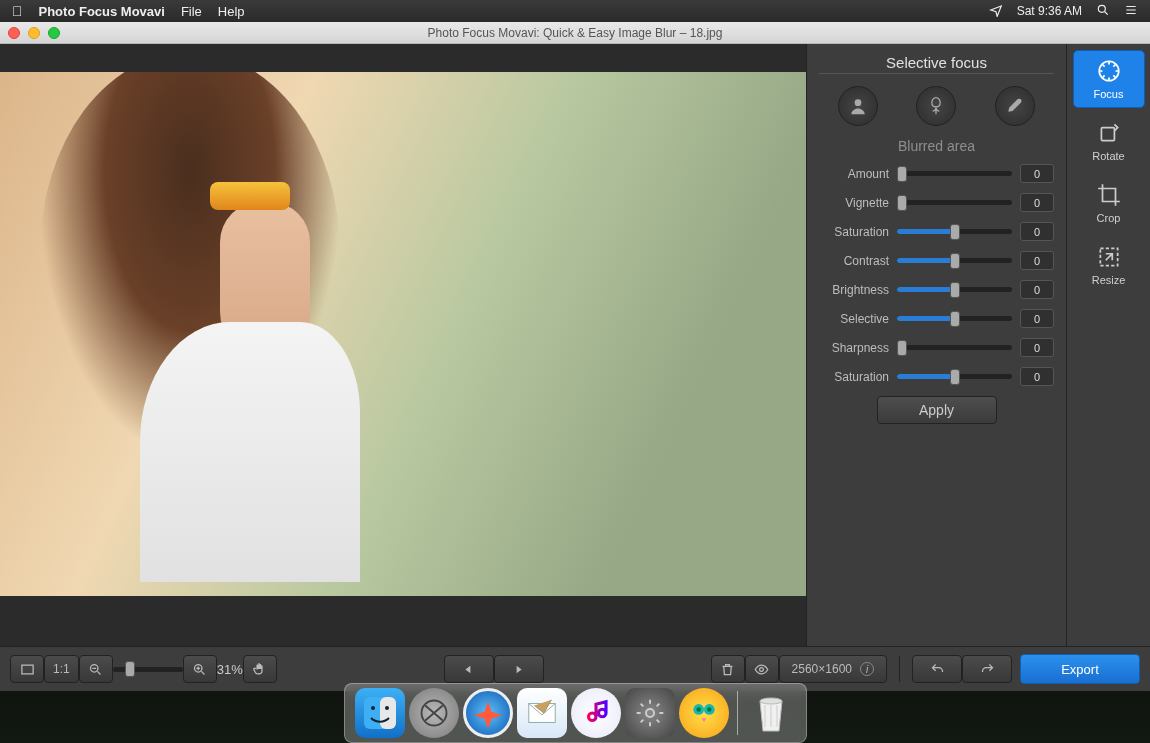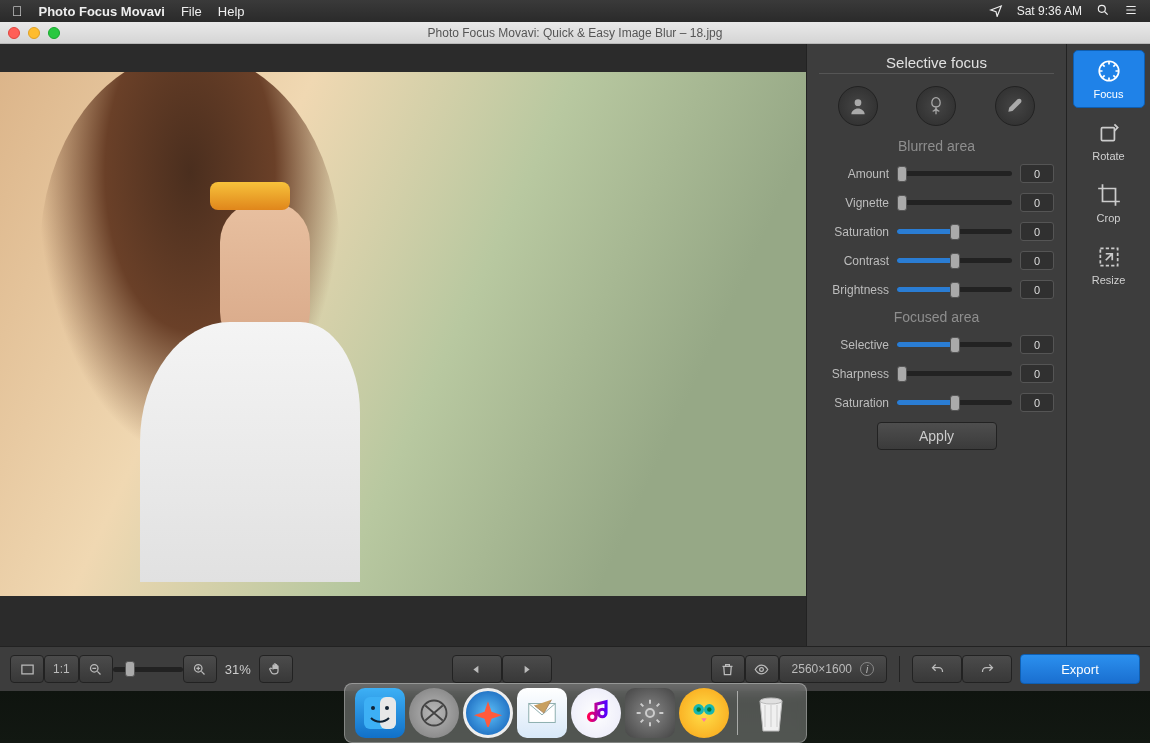--- a/index.html
+++ b/index.html
@@ -300,21 +300,20 @@
           <div class="slider-row">
             <label>Brightness</label>
             <div class="slider-track">
               <div class="slider-fill" style="width:50%"></div>
               <div class="slider-thumb" style="left:50%"></div>
             </div>
             <div class="slider-val">0</div>
           </div>
         </div>
 
-      <div class="section-title">Focused area</div>
       <div id="focused-sliders">
           <div class="slider-row">
             <label>Selective</label>
             <div class="slider-track">
               <div class="slider-fill" style="width:50%"></div>
               <div class="slider-thumb" style="left:50%"></div>
             </div>
             <div class="slider-val">0</div>
           </div>
           <div class="slider-row">
@@ -386,21 +385,21 @@
       </div>
       <div class="bb-zoom-slider">
           <div class="slider-thumb"></div>
         </div>
       <div class="bb-btn">
         <svg class="icon-small" viewBox="0 0 24 24" fill="none" stroke="#bbb" stroke-width="2">
             <circle cx="10" cy="10" r="6"></circle>
             <path d="M10 7v6M7 10h6M20 20l-5-5"></path>
           </svg>
       </div>
-      <span style="color:#ccc;font-size:13px;margin:0 8px;">31%</span>
+      <span style="color:#ccc;font-size:13px;margin:0 0;">31%</span>
       <div class="bb-btn">
         <svg class="icon-small" viewBox="0 0 24 24" fill="none" stroke="#bbb" stroke-width="2">
             <path d="M8 12V6a1 1 0 012 0v5m0-7a1 1 0 012 0v7m0-6a1 1 0 012 0v6m0-4a1 1 0 012 0v7c0 3-2 5-5 5h-2c-2 0-3-1-4-3l-2-4c-1-2 2-3 3-1"></path>
           </svg>
       </div>
     </div>
 
     <div class="spacer"></div>
 
     <div class="bb-group">

